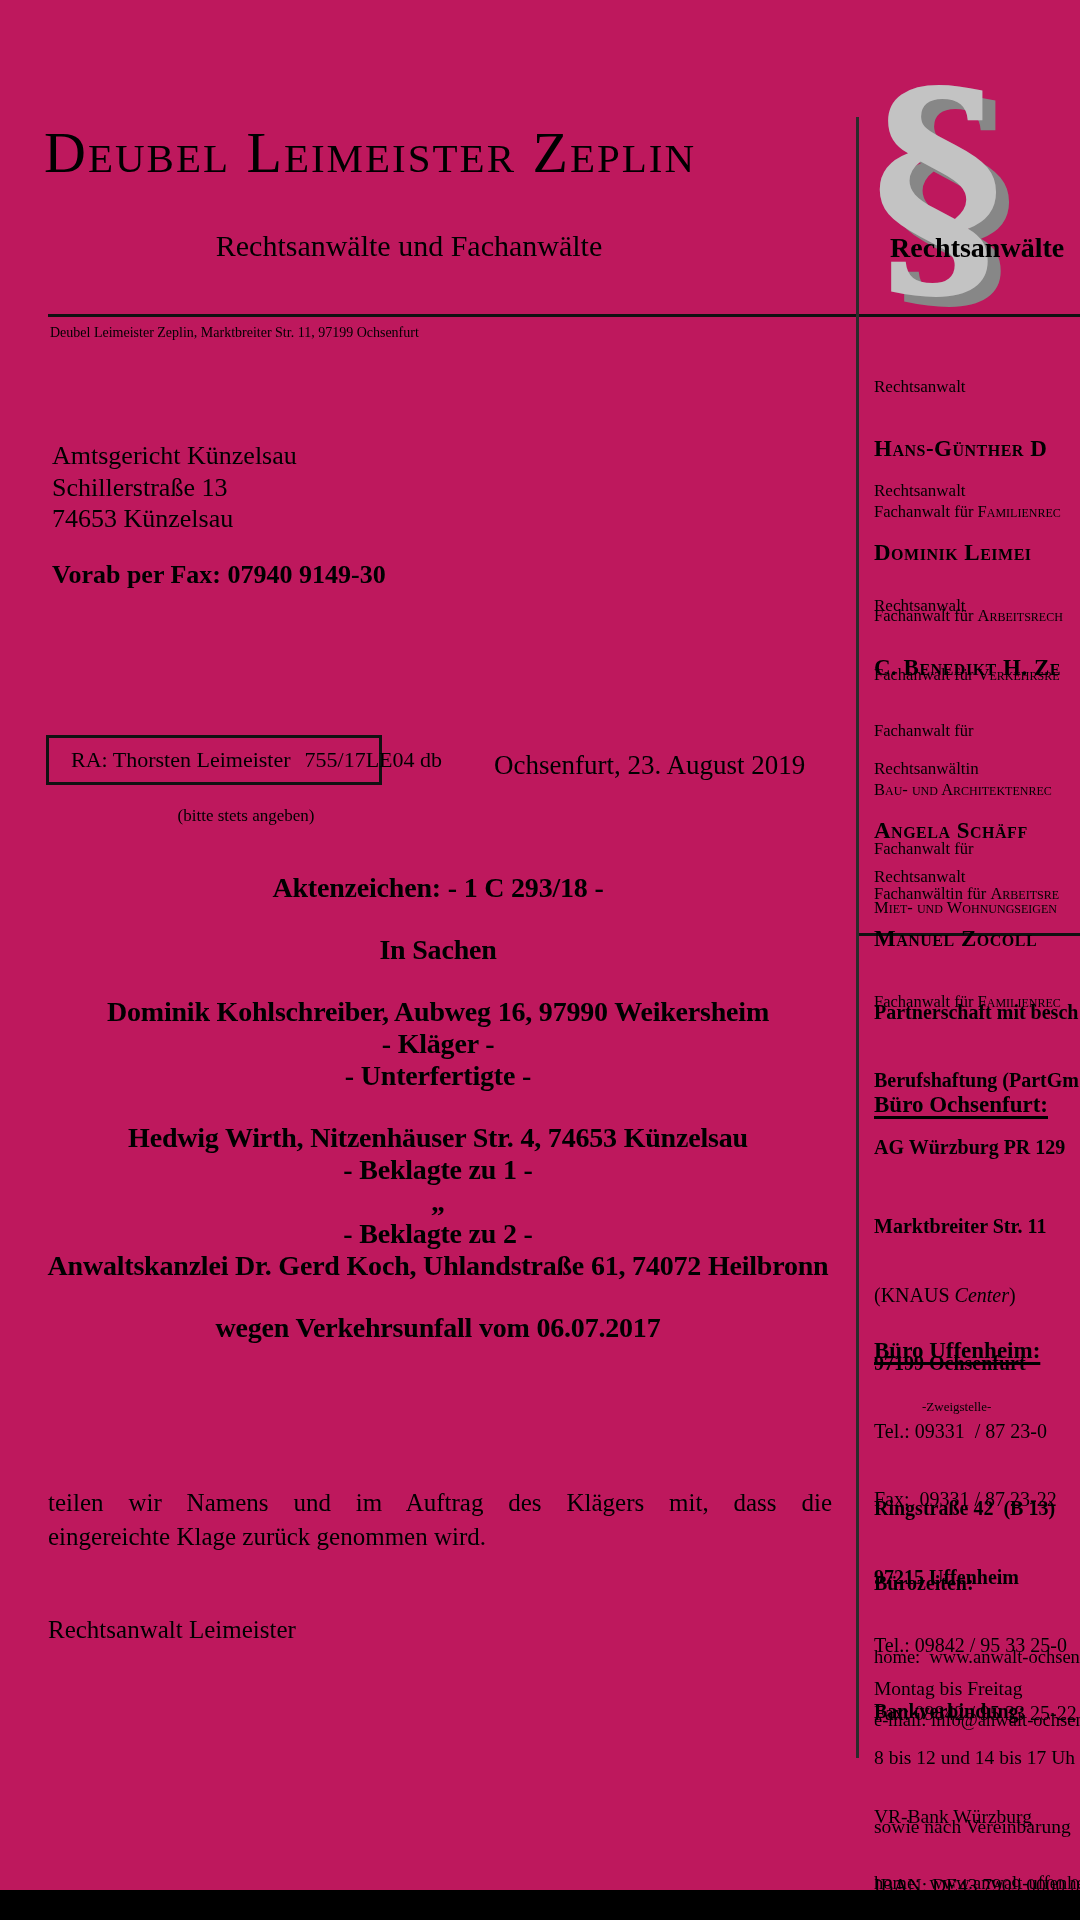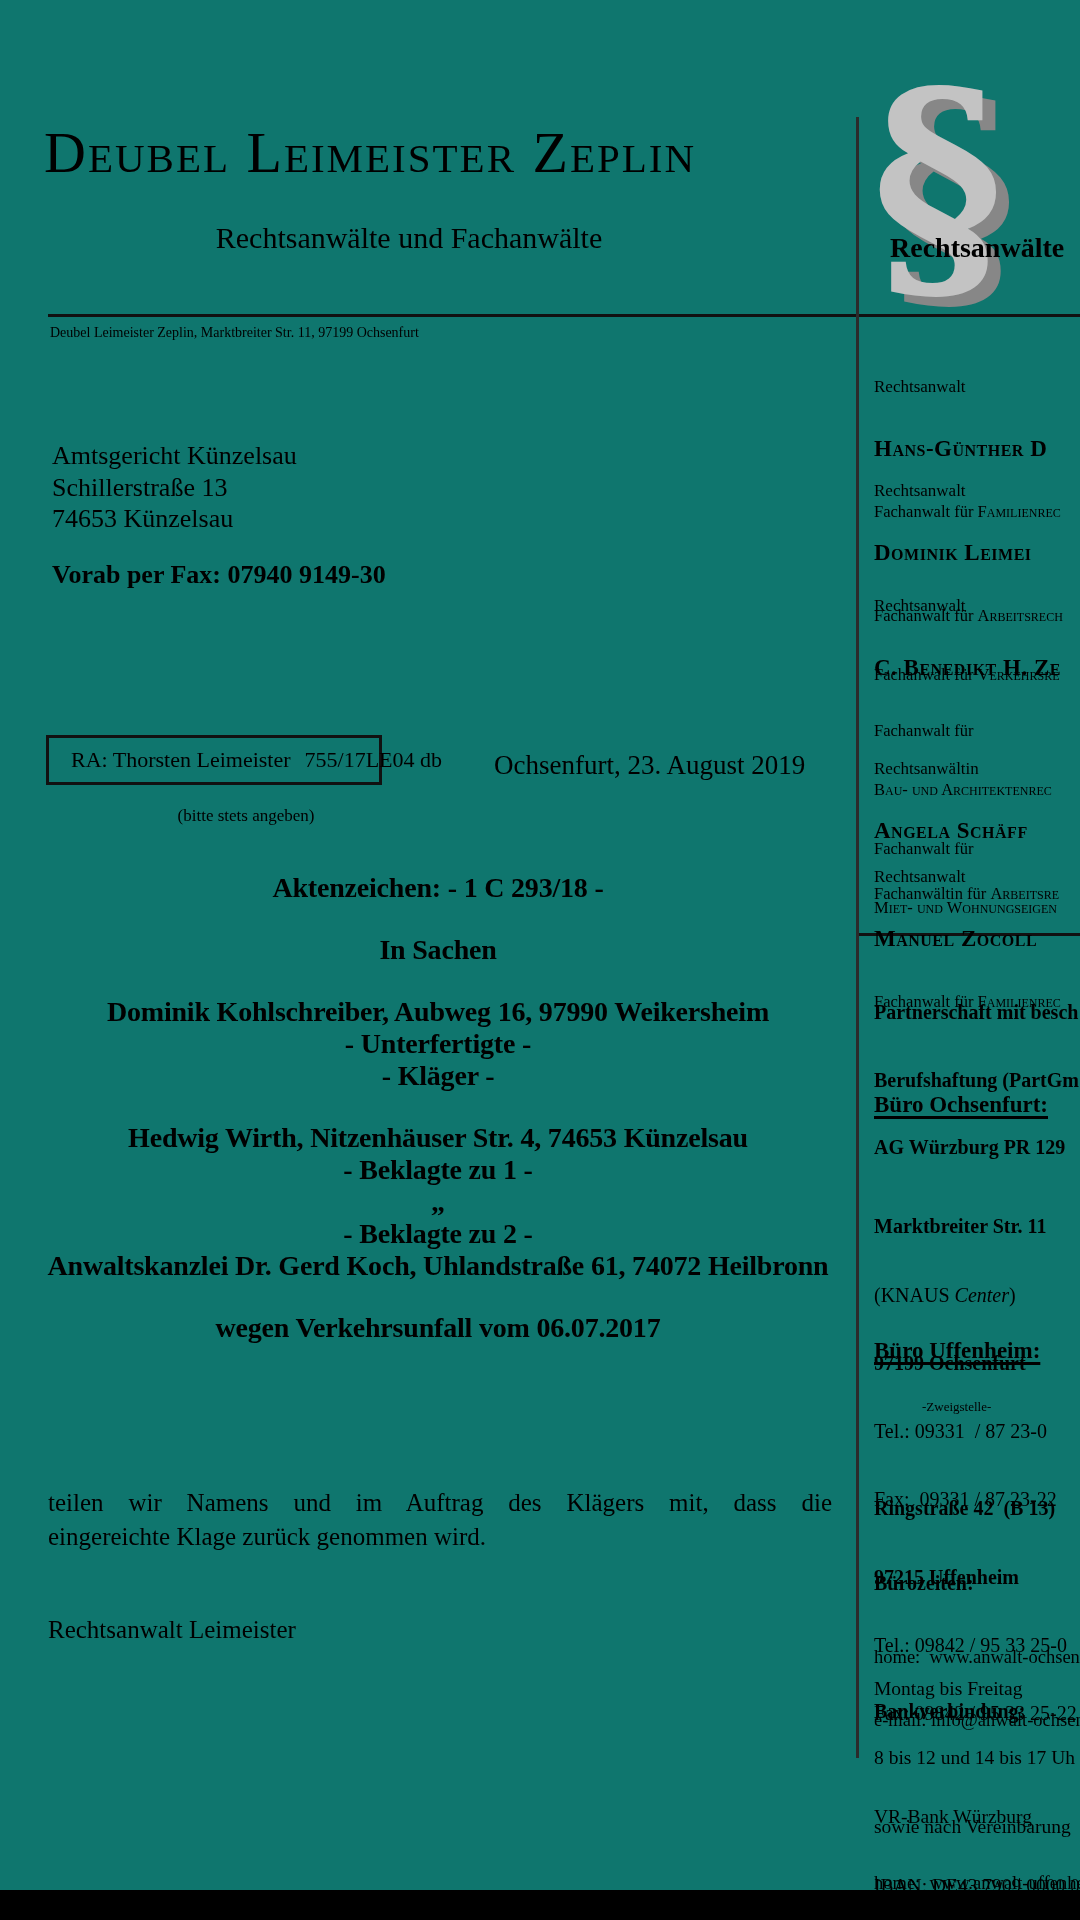--- a/index.html
+++ b/index.html
@@ -1,35 +1,35 @@
 <!DOCTYPE html>
 <html><head>
 <meta charset="utf-8">
 <style>
   html,body{margin:0;padding:0;background:#ffffff;}
   .page{
     position:relative;
     width:1080px;height:1920px;
-    background:#0f766e;
+    background:#be185d;
     overflow:hidden;
     font-family:"Liberation Serif","DejaVu Serif",serif;
     color:#000000;
   }
   .abs{position:absolute;}
 
   
   .firm-name{
     left:44px;top:122px;width:740px;
     font-size:58px;line-height:62px;
     font-variant:small-caps;
     letter-spacing:2px;
     white-space:nowrap;
   }
   .firm-subtitle{
-    left:44px;top:220px;width:730px;
+    left:44px;top:228px;width:730px;
     font-size:30px;line-height:36px;
     text-align:center;
   }
   .rule-top{
     left:48px;top:314px;width:1032px;height:3px;background:#111111;
   }
   .sender-line{
     left:50px;top:324px;
     font-size:14px;line-height:18px;white-space:nowrap;
   }
@@ -142,22 +142,22 @@
     <span>RA: Thorsten Leimeister</span>
     <span class="ref-num">755/17LE04 db</span>
   </div>
   <div class="abs ref-note">(bitte stets angeben)</div>
   <div class="abs date-line">Ochsenfurt, 23. August 2019</div>
 
   <div class="abs case-block">
     <div class="mt4">Aktenzeichen: - 1 C 293/18 -</div>
     <div class="mt30">In Sachen</div>
     <div class="mt30">Dominik Kohlschreiber, Aubweg 16, 97990 Weikersheim</div>
+    <div>- Kläger -</div>
     <div>- Unterfertigte -</div>
-    <div>- Kläger -</div>
     <div class="mt30">Hedwig Wirth, Nitzenhäuser Str. 4, 74653 Künzelsau</div>
     <div>- Beklagte zu 1 -</div>
     <div>„</div>
     <div>- Beklagte zu 2 -</div>
     <div>Anwaltskanzlei Dr. Gerd Koch, Uhlandstraße 61, 74072 Heilbronn</div>
     <div class="mt22">wegen Verkehrsunfall vom 06.07.2017</div>
   </div>
 
   <div class="abs body-par">
     <div class="body-line1">teilen wir Namens und im Auftrag des Klägers mit, dass die</div>

